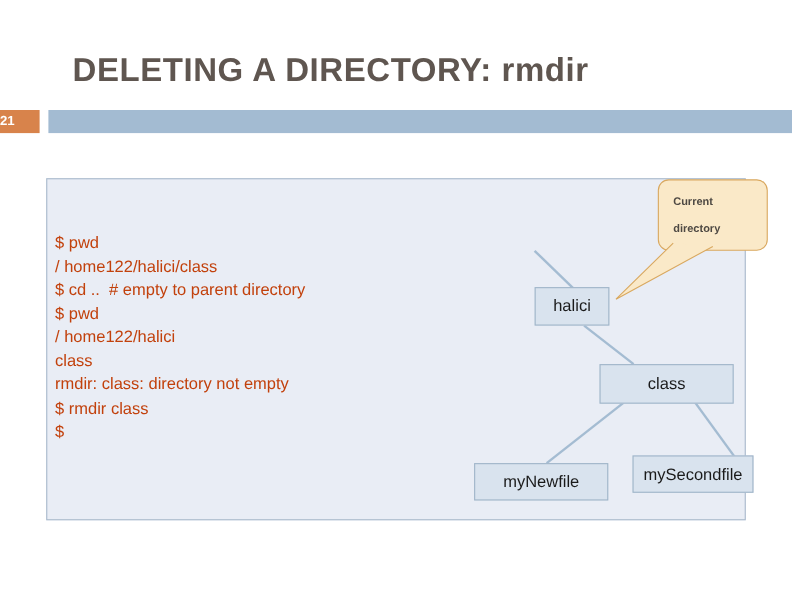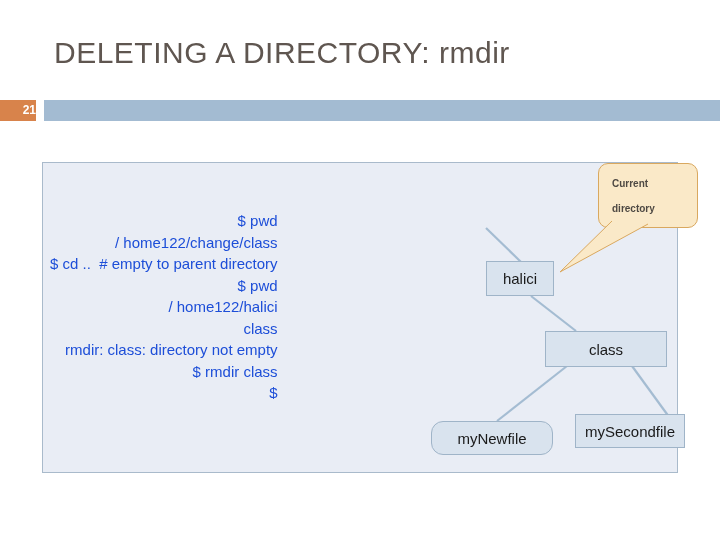--- a/index.html
+++ b/index.html
@@ -1,59 +1,59 @@
 <!DOCTYPE html>
 <html style="--accent-orange: #D8834B; --bar-blue: #A3BBD2; --panel-fill: #E9EDF5; --panel-border: #A9BACB; --node-fill: #D9E3EE; --node-border: #9FB4C8; --connector: #A4BCD2; --callout-fill: #FAE9C8; --callout-border: #D9A85F; --callout-text: #4E4943; --title-color: #5F5650;"><head>
 <meta charset="utf-8">
 <style>
   html,body{margin:0;padding:0;background:#ffffff;}
   .slide{
     position:relative;width:720px;height:540px;background:#ffffff;overflow:hidden;
     font-family:"Liberation Sans",sans-serif;
   }
   .slide-title{
-    position:absolute;left:54px;top:36px;margin:0;
-    font-size:30px;font-weight:400;letter-spacing:0.5px;
+    position:absolute;left:54px;top:36px;margin:12px;
+    font-size:30px;font-weight:700;letter-spacing:0.5px;
     color:var(--title-color,#5F5650);white-space:nowrap;
   }
   .page-number{
     position:absolute;left:0;top:100px;width:36px;height:21px;
     background:var(--accent-orange,#D8834B);
     color:#ffffff;font-size:12px;font-weight:bold;
-    text-align:right;line-height:21px;
+    text-align:left;line-height:21px;
   }
   .title-bar{
     position:absolute;left:44px;top:100px;width:676px;height:21px;
     background:var(--bar-blue,#A3BBD2);
   }
   .content-panel{
     position:absolute;left:42px;top:162px;width:634px;height:309px;
     background:var(--panel-fill,#E9EDF5);
     border:1px solid var(--panel-border,#A9BACB);
   }
   .terminal{
     position:absolute;left:50px;top:210px;
-    font-size:15px;line-height:21.5px;color:#1d4ed8;text-align:right;
+    font-size:15px;line-height:21.5px;color:#c2410c;
   }
   .terminal-line{white-space:pre;}
   .overlay{
     position:absolute;left:0;top:0;width:720px;height:540px;
     pointer-events:none;z-index:1;
   }
   .overlay line{stroke:var(--connector,#A4BCD2);stroke-width:2.2;}
   .tree-node{
     position:absolute;z-index:2;
     background:var(--node-fill,#D9E3EE);
     border:1px solid var(--node-border,#9FB4C8);
     display:flex;align-items:center;justify-content:center;
     font-size:15px;color:#1a1a1a;
   }
   .node-halici{left:486px;top:261px;width:66px;height:33px;}
   .node-class{left:545px;top:331px;width:120px;height:34px;}
-  .node-mynewfile{left:431px;top:421px;width:120px;height:32px;border-radius:12px;}
+  .node-mynewfile{left:431px;top:421px;width:120px;height:32px;}
   .node-mysecondfile{left:575px;top:414px;width:108px;height:32px;}
   .callout{
     position:absolute;left:598px;top:163px;width:100px;height:65px;z-index:3;
     background:var(--callout-fill,#FAE9C8);
     border:1px solid var(--callout-border,#D9A85F);
     border-radius:10px;box-sizing:border-box;
     padding:7px 6px 0 13px;
     font-size:10px;font-weight:bold;line-height:25px;
     color:var(--callout-text,#4E4943);
   }
@@ -74,21 +74,21 @@
 
   <h1 class="slide-title">DELETING A DIRECTORY: rmdir</h1>
 
   <div class="page-number">21</div>
   <div class="title-bar"></div>
 
   <div class="content-panel"></div>
 
   <div class="terminal">
     <div class="terminal-line">$ pwd</div>
-    <div class="terminal-line">/ home122/change/class</div>
+    <div class="terminal-line">/ home122/halici/class</div>
     <div class="terminal-line">$ cd ..  # empty to parent directory</div>
     <div class="terminal-line">$ pwd</div>
     <div class="terminal-line">/ home122/halici</div>
     <div class="terminal-line">class</div>
     <div class="terminal-line">rmdir: class: directory not empty</div>
     <div class="terminal-line">$ rmdir class</div>
     <div class="terminal-line">$</div>
   </div>
 
   <svg class="overlay" viewBox="0 0 720 540">

